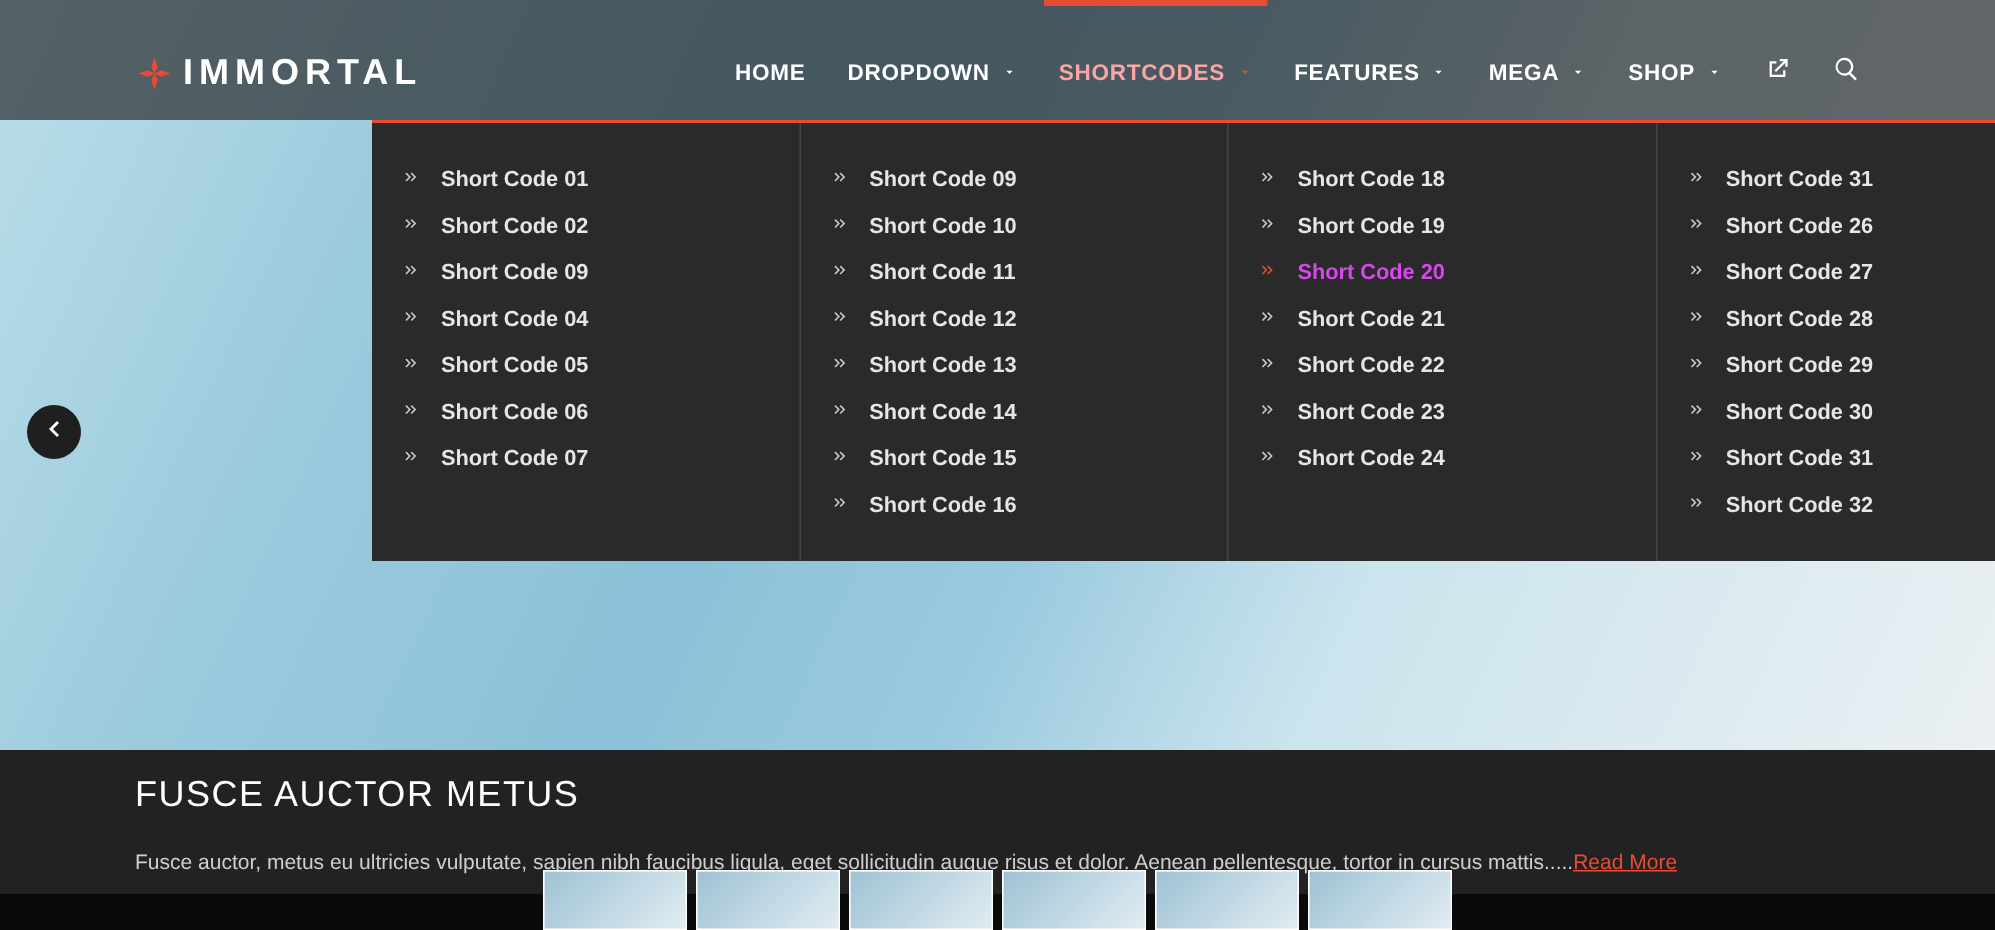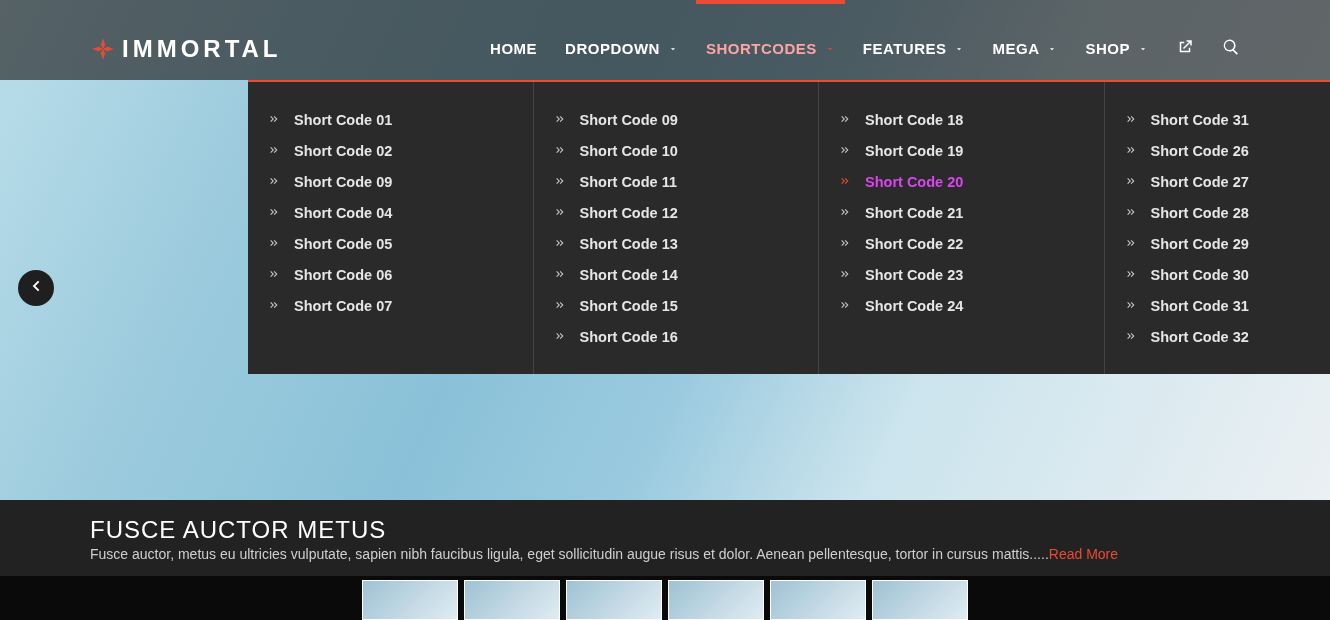--- a/index.html
+++ b/index.html
@@ -50,23 +50,23 @@
   .mega-item.highlight svg { fill:#e94b35; }
 
   
   .arrow { position:absolute; top:270px; width:36px; height:36px; border-radius:50%; background:#1f1f1f; display:flex; align-items:center; justify-content:center; cursor:pointer; z-index:40; }
   .arrow svg { width:16px; height:16px; fill:#fff; }
   .arrow.left { left:18px; }
   .arrow.right { right:18px; }
 
   
   .caption { position:absolute; left:0; right:0; top:500px; background:#222; padding:16px 90px 14px; z-index:30; }
-  .caption h2 { color:#fff; font-size:24px; font-weight:500; letter-spacing:1px; margin-bottom:2px; }
+  .caption h2 { color:#fff; font-size:24px; font-weight:500; letter-spacing:1px; margin-bottom:22px; }
   .caption p { color:#cfcfcf; font-size:14px; }
-  .readmore { color:#e94b35; cursor:pointer; }
+  .readmore { color:#e94b35; cursor:pointer;text-decoration:underline; }
 
   
   .thumbs { position:absolute; left:0; right:0; top:580px; display:flex; justify-content:center; gap:6px; z-index:30; }
   .thumb { width:96px; height:40px; background:#d8e6ed; border:1px solid #fff; position:relative; overflow:hidden; cursor:pointer; }
   .thumb::before { content:""; position:absolute; inset:0; background:linear-gradient(135deg, rgba(120,170,195,0.6), rgba(230,240,245,0.6)); }
 
   
   .chev { width:10px; height:10px; }
 </style>
 </head>

